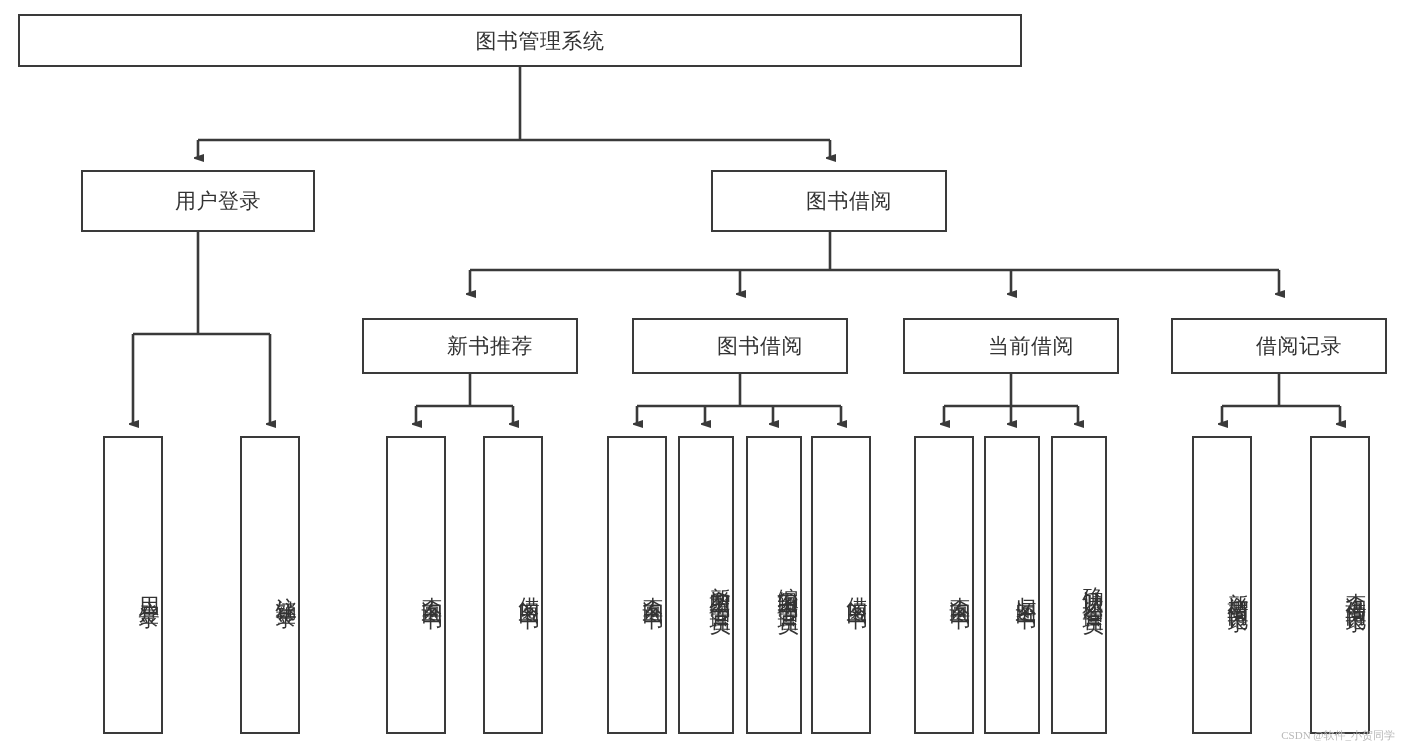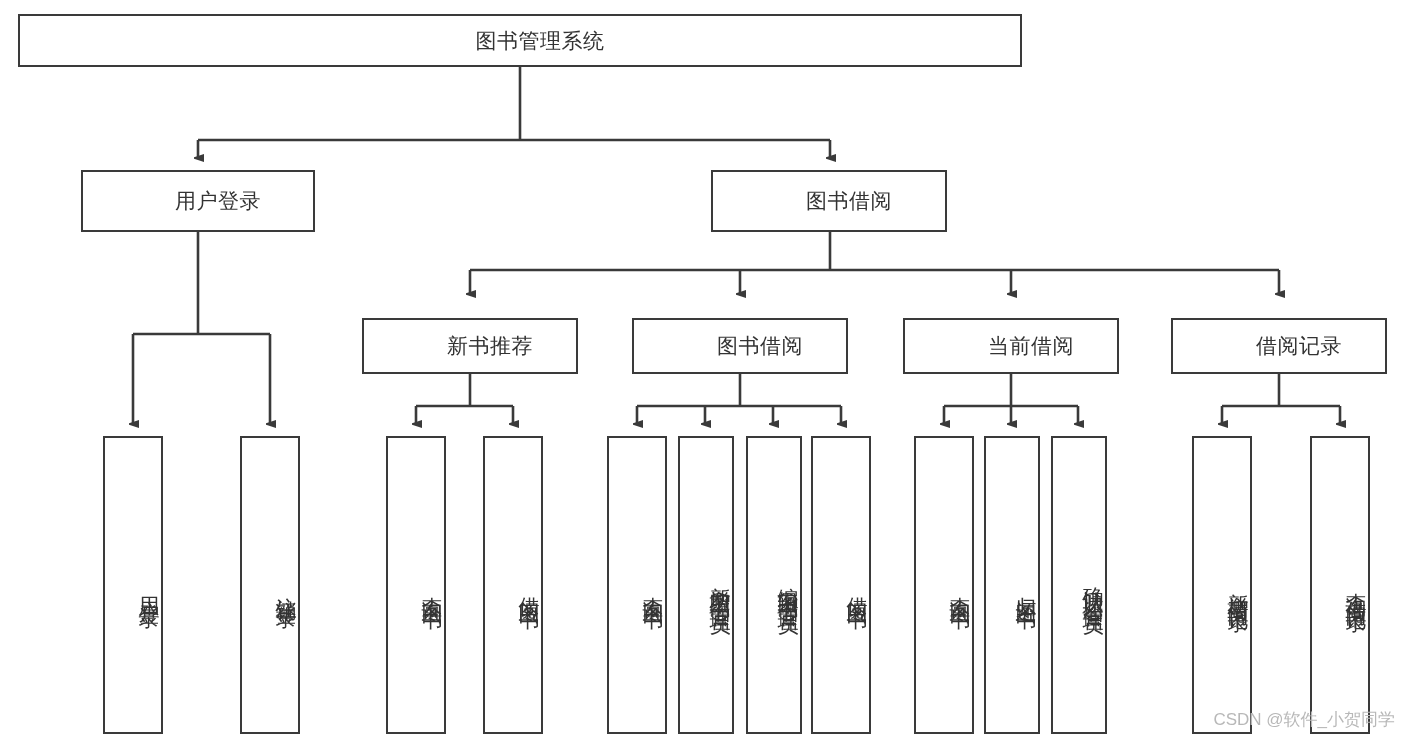--- a/index.html
+++ b/index.html
@@ -40,24 +40,24 @@
   }
   .node.vert .vtext{
     writing-mode:vertical-rl;
     text-orientation:upright;
     display:block;
     text-align:center;
   }
   #watermark{
     position:absolute;
     right:10px;
-    bottom:16px;
-    font-size:17px;
+    bottom:4px;
+    font-size:11px;
     color:#b8b8b8;
-    font-family:Liberation Sans, sans-serif;
+    font-family:Liberation Serif, serif;
     white-space:nowrap;
     pointer-events:none;
   }
   svg.links{
     position:absolute;left:0;top:0;width:1405px;height:747px;
     pointer-events:none;
   }
 </style>
 </head>
 <body>

